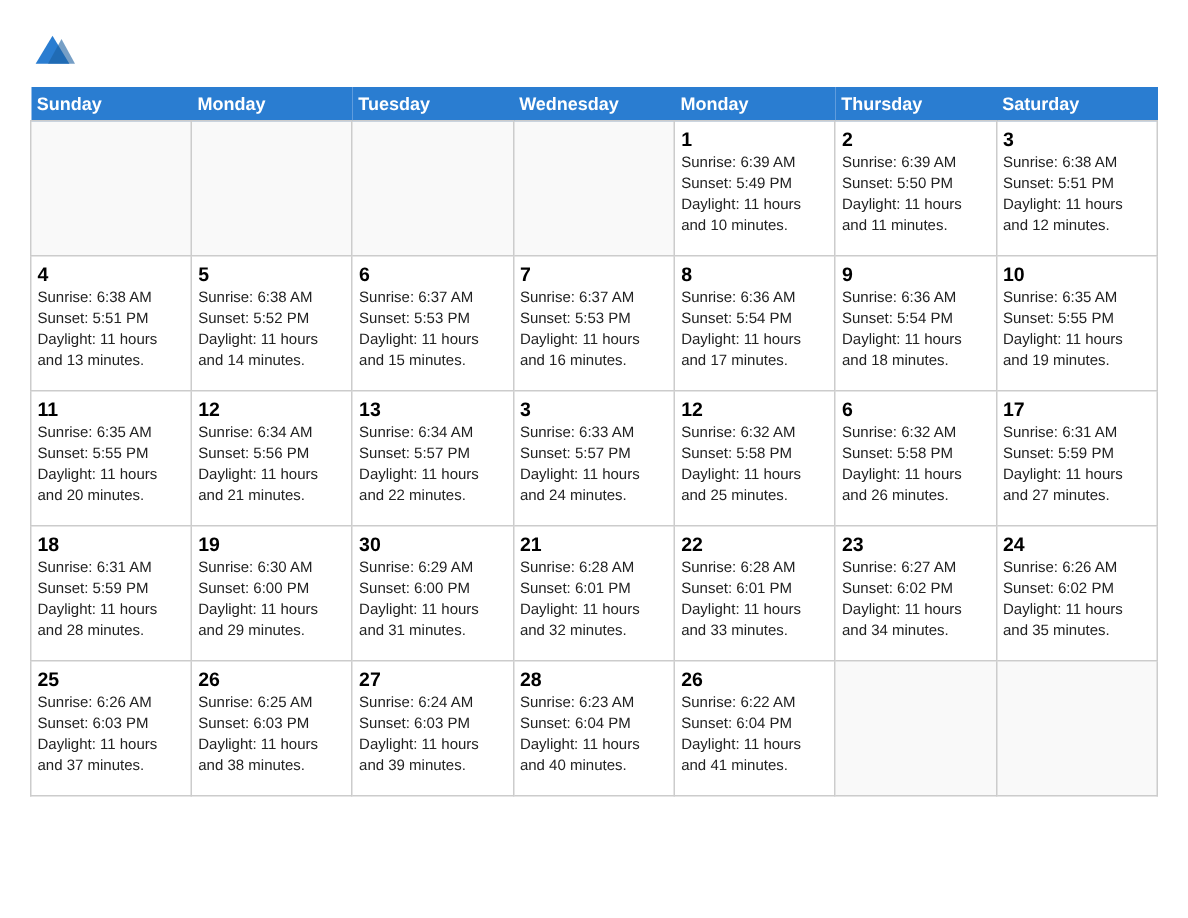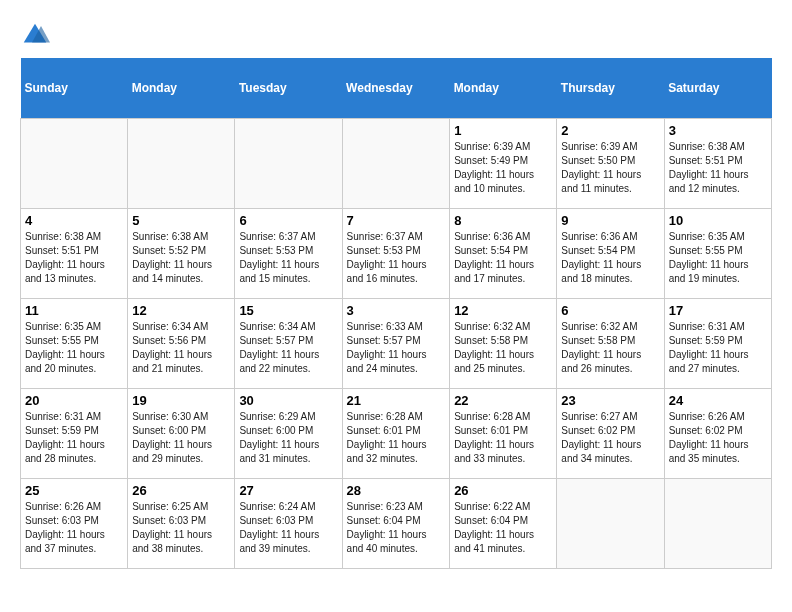--- a/index.html
+++ b/index.html
@@ -44,21 +44,21 @@
       color: #444;
     }
     table {
       width: 100%;
       border-collapse: collapse;
       font-size: 11px;
     }
     thead tr th {
       background: #2a7dd1;
       color: #fff;
-      padding: 23px 4px;
+      padding: 4px 4px;
       text-align: left;
       font-weight: bold;
       font-size: 12px;
       margin-left: 32px;
     }
     tbody tr td {
       border: 1px solid #ccc;
       vertical-align: top;
       padding: 4px;
       width: 108px;
@@ -164,21 +164,21 @@
       <tr>
         <td>
           <div class="day-num">11</div>
           <div class="day-info">Sunrise: 6:35 AM<br>Sunset: 5:55 PM<br>Daylight: 11 hours and 20 minutes.</div>
         </td>
         <td>
           <div class="day-num">12</div>
           <div class="day-info">Sunrise: 6:34 AM<br>Sunset: 5:56 PM<br>Daylight: 11 hours and 21 minutes.</div>
         </td>
         <td>
-          <div class="day-num">15</div>
+          <div class="day-num">13</div>
           <div class="day-info">Sunrise: 6:34 AM<br>Sunset: 5:57 PM<br>Daylight: 11 hours and 22 minutes.</div>
         </td>
         <td>
           <div class="day-num">3</div>
           <div class="day-info">Sunrise: 6:33 AM<br>Sunset: 5:57 PM<br>Daylight: 11 hours and 24 minutes.</div>
         </td>
         <td>
           <div class="day-num">12</div>
           <div class="day-info">Sunrise: 6:32 AM<br>Sunset: 5:58 PM<br>Daylight: 11 hours and 25 minutes.</div>
         </td>
@@ -186,21 +186,21 @@
           <div class="day-num">6</div>
           <div class="day-info">Sunrise: 6:32 AM<br>Sunset: 5:58 PM<br>Daylight: 11 hours and 26 minutes.</div>
         </td>
         <td>
           <div class="day-num">17</div>
           <div class="day-info">Sunrise: 6:31 AM<br>Sunset: 5:59 PM<br>Daylight: 11 hours and 27 minutes.</div>
         </td>
       </tr>
       <tr>
         <td>
-          <div class="day-num">20</div>
+          <div class="day-num">18</div>
           <div class="day-info">Sunrise: 6:31 AM<br>Sunset: 5:59 PM<br>Daylight: 11 hours and 28 minutes.</div>
         </td>
         <td>
           <div class="day-num">19</div>
           <div class="day-info">Sunrise: 6:30 AM<br>Sunset: 6:00 PM<br>Daylight: 11 hours and 29 minutes.</div>
         </td>
         <td>
           <div class="day-num">30</div>
           <div class="day-info">Sunrise: 6:29 AM<br>Sunset: 6:00 PM<br>Daylight: 11 hours and 31 minutes.</div>
         </td>

